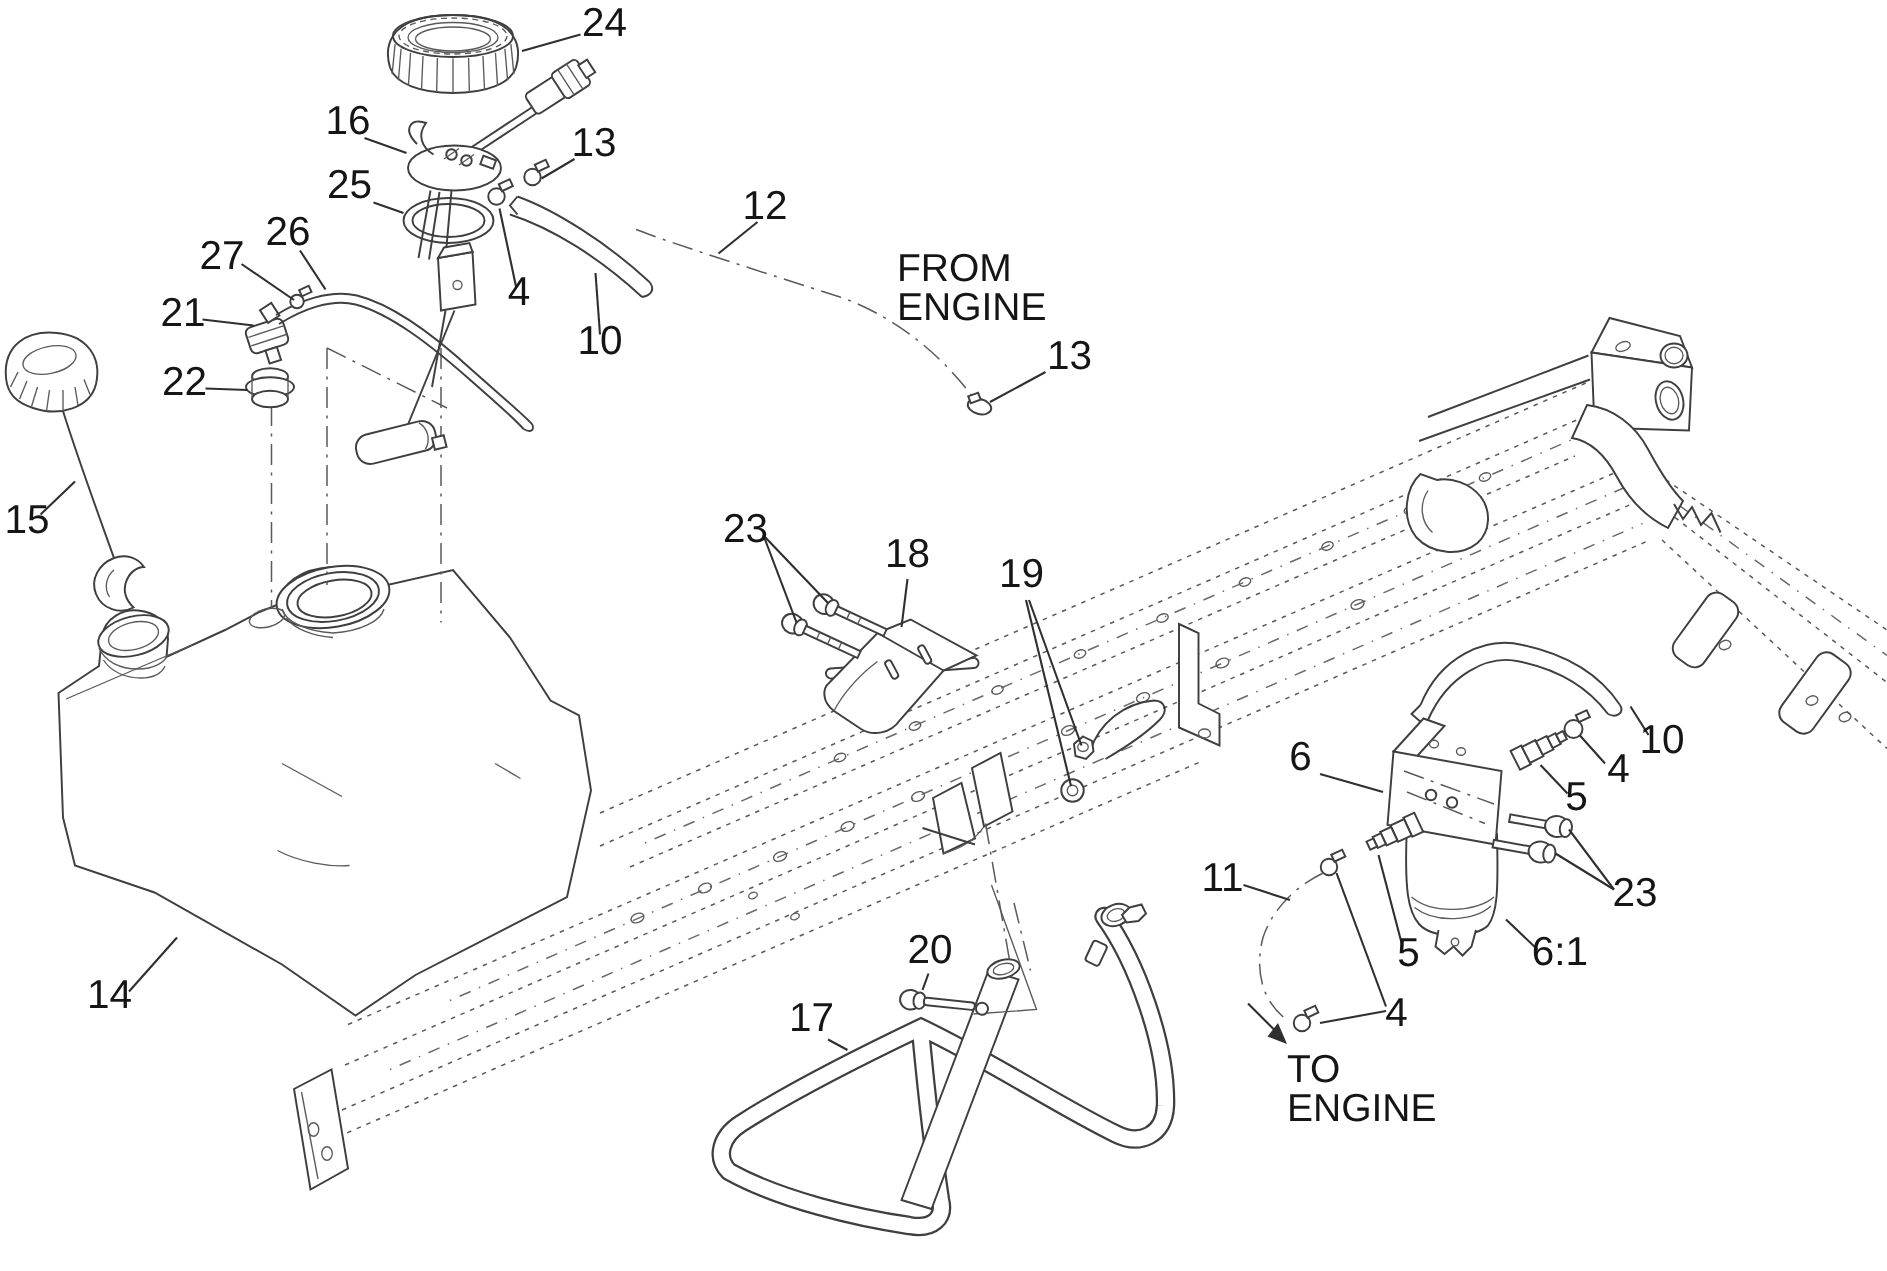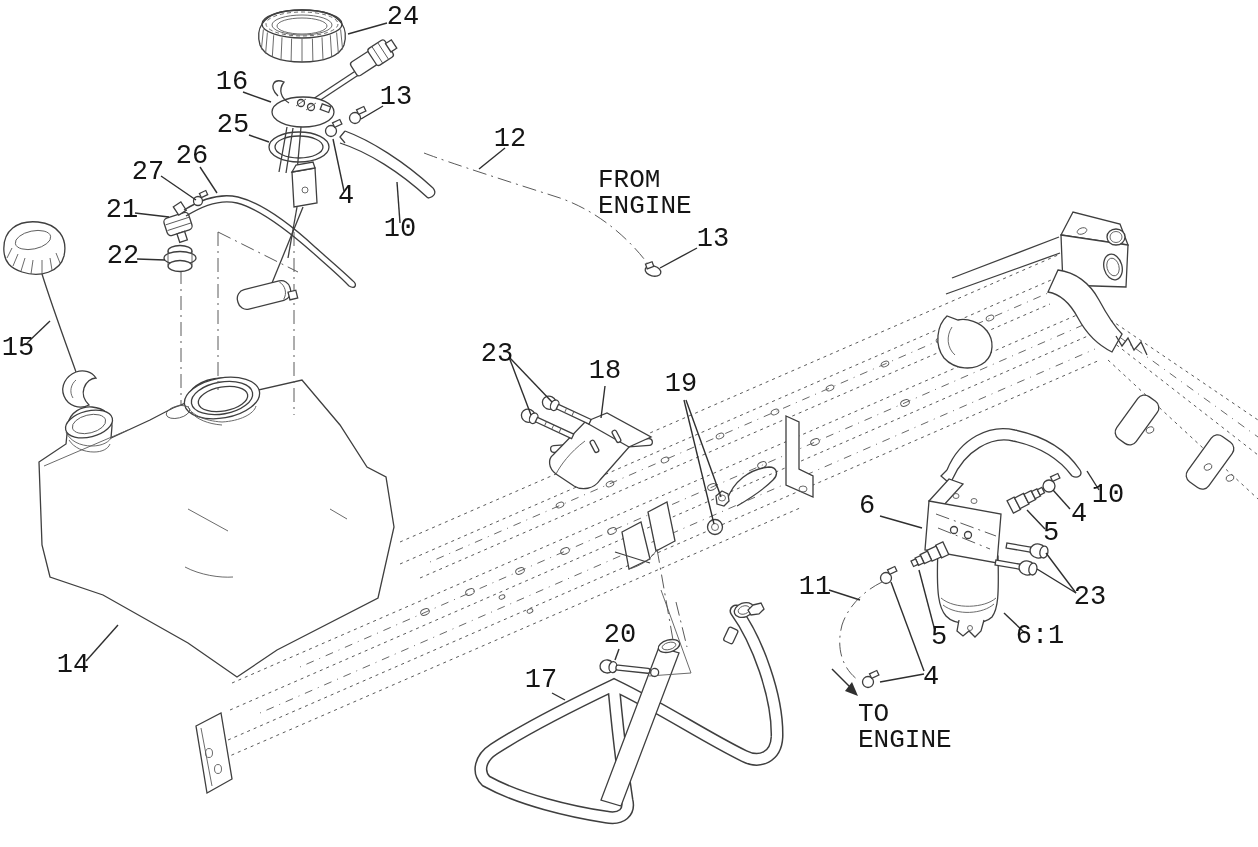--- a/index.html
+++ b/index.html
@@ -1,17 +1,17 @@
 <!DOCTYPE html>
 <html><head>
 <meta charset="utf-8">
 <style>
   html,body{margin:0;padding:0;background:#ffffff;}
   .stage{position:relative;width:1258px;height:847px;background:#ffffff;overflow:hidden;
-         font-family:Liberation Mono, monospace;}
+         font-family:Liberation Sans, sans-serif;}
   svg{position:absolute;left:0;top:0;}
   .ln{stroke:#3f3f3f;stroke-width:1.3;fill:none;}
   .lnw{stroke:#3f3f3f;stroke-width:1.3;fill:#ffffff;}
   .thin{stroke:#5a5a5a;stroke-width:0.9;fill:none;}
   .dash{stroke:#5a5a5a;stroke-width:1;fill:none;stroke-dasharray:3 4;}
   .dashdot{stroke:#5a5a5a;stroke-width:1;fill:none;stroke-dasharray:14 5 2 5;}
   .stitch{stroke:#6a6a6a;stroke-width:1;fill:none;stroke-dasharray:1 6 8 6;}
   .leader{stroke:#2f2f2f;stroke-width:1.4;fill:none;}
   .callout{font-size:27px;fill:#151515;}
   .note{font-size:26px;fill:#151515;}

